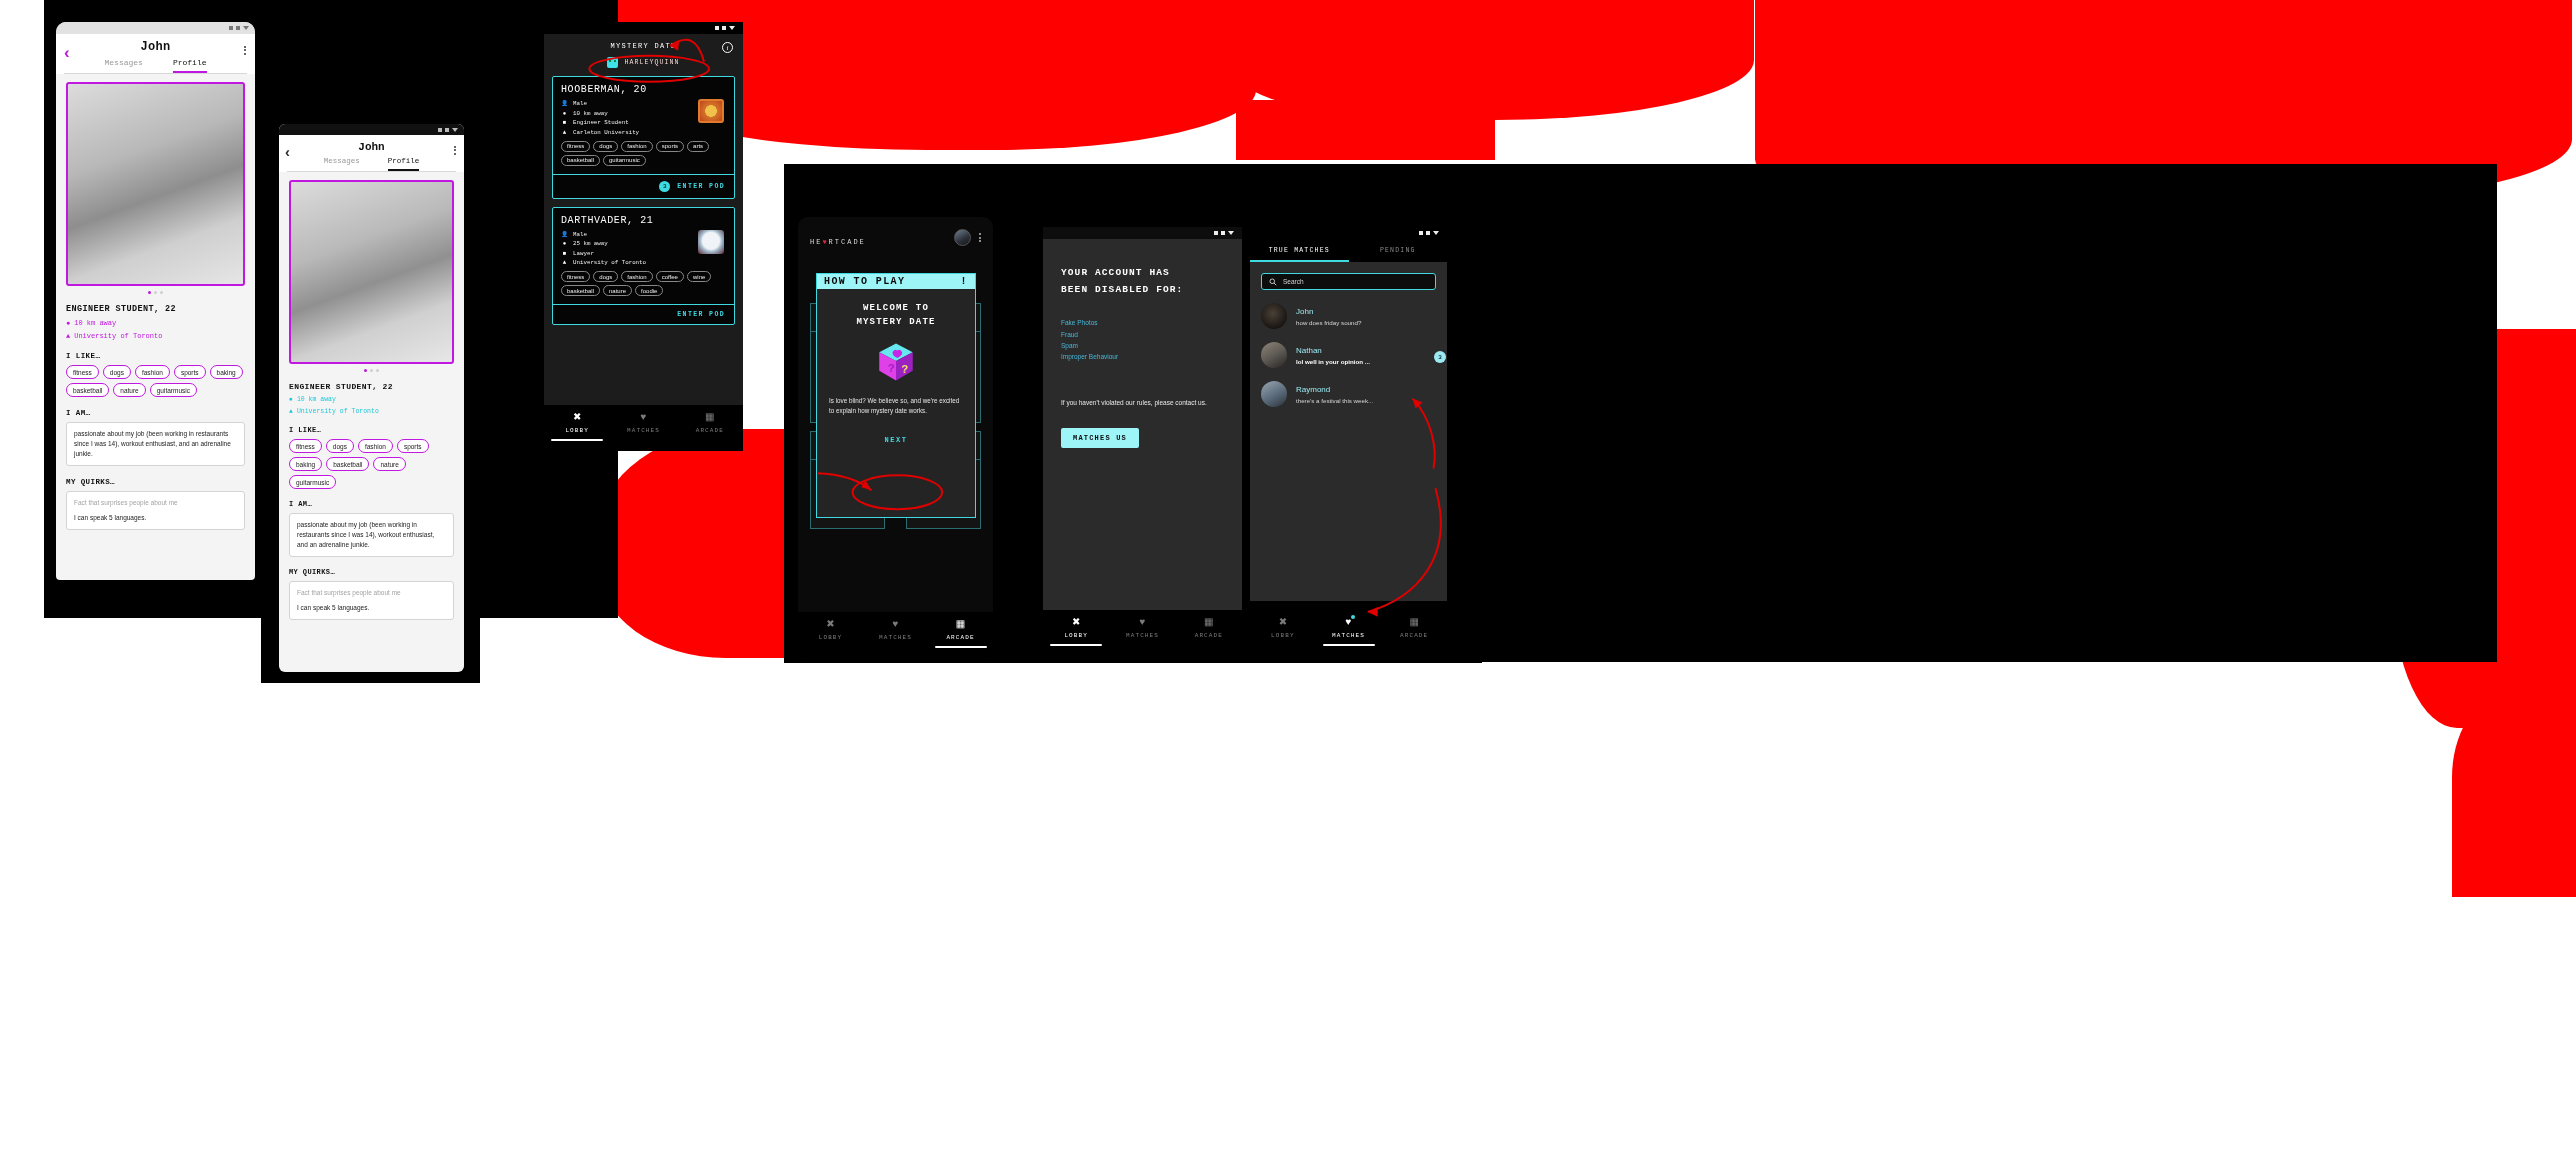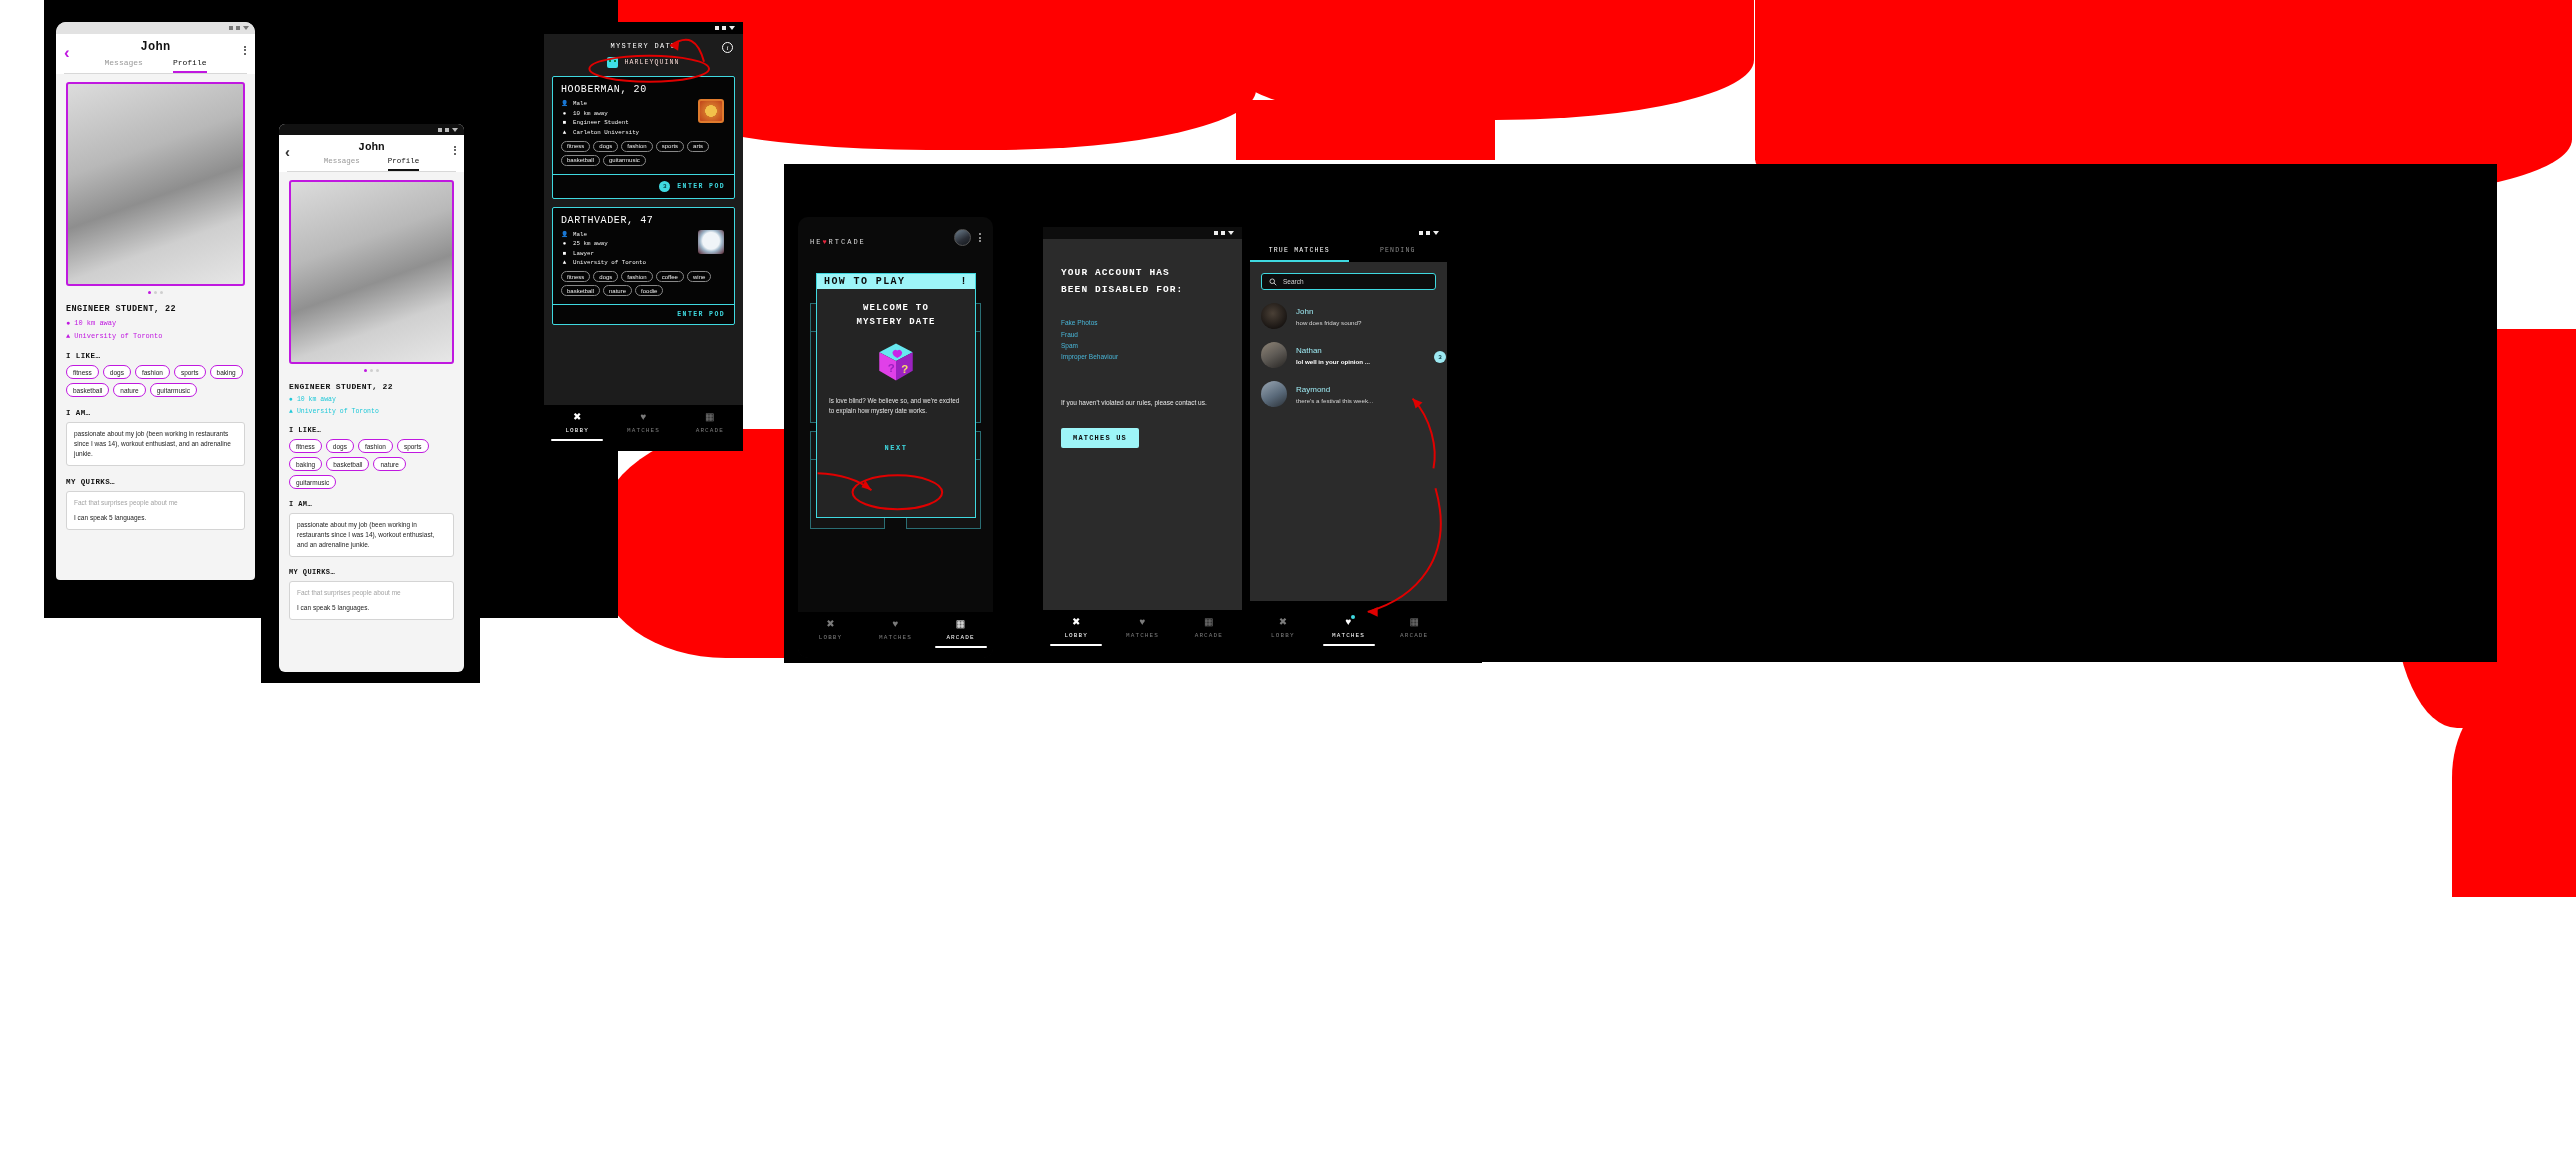--- a/index.html
+++ b/index.html
@@ -136,21 +136,21 @@
   .modal-bar{ background:#9df5f8;height:15px;display:flex;align-items:center;
      justify-content:space-between;padding:0 7px;}
   .modal-bar span{font-family:"Liberation Mono",monospace;font-size:10px;font-weight:bold;
      color:#0b0b0b;letter-spacing:1.4px;}
   .modal-body{ padding:12px 12px;display:flex;flex-direction:column;align-items:center;}
   .modal-ttl{ font-family:"Liberation Mono",monospace;font-weight:bold;font-size:9px;color:#fff;
      text-align:center;letter-spacing:1.2px;line-height:1.6;}
   .cube{ width:44px;height:44px;margin:10px 0 12px 0;position:relative;}
   .modal-txt{ font-size:6.3px;line-height:1.6;color:#e6e6e6;align-self:flex-start;}
   .modal-next{ font-family:"Liberation Mono",monospace;font-size:7px;color:#3fd9e0;
-     letter-spacing:1.6px;font-weight:bold;margin-top:28px;}
+     letter-spacing:1.6px;font-weight:bold;margin-top:20px;}
   .csbox{ position:absolute;border:1px solid #2a6e74;background:#141414;width:68px;height:72px;}
   .csbox .cstop{ height:28px;border-bottom:1px solid #2a6e74;}
   .csbox .cslbl{ font-family:"Liberation Mono",monospace;font-size:6px;color:#9a9a9a;
      letter-spacing:0.9px;padding:5px 5px 0 5px;}
   .csbox .cschev{ text-align:center;color:#3fd9e0;font-size:9px;margin-top:7px;}
   #p4 .navbar{ position:absolute;bottom:0;left:0;right:0;}
 
   
   #p5 { left:1043px; top:227px; width:199px; height:429px; background:#2b2b2b; }
   #p5 .sb{height:12px;background:#0d0d0d;display:flex;justify-content:flex-end;align-items:center;gap:3px;padding-right:8px;}
@@ -373,21 +373,21 @@
           </div>
         </div>
         <div class="pod-foot">
           <span class="pod-badge">3</span>
           <span class="pod-enter">ENTER POD</span>
         </div>
       </div>
 
       <div class="pod">
         <div class="pod-main">
-          <div class="pod-name">DARTHVADER, 47</div>
+          <div class="pod-name">DARTHVADER, 21</div>
           <div class="pod-av" style="background:radial-gradient(circle at 50% 45%, #f0f4f8 45%, #9fb6c9 60%, #5a2430 100%);"></div>
           <div class="pod-rows">
             <div class="pod-row">
               <span class="pod-ic">👤</span>
               <span>Male</span>
               </div>
             <div class="pod-row">
               <span class="pod-ic">●</span>
               <span>25 km away</span>
               </div>

